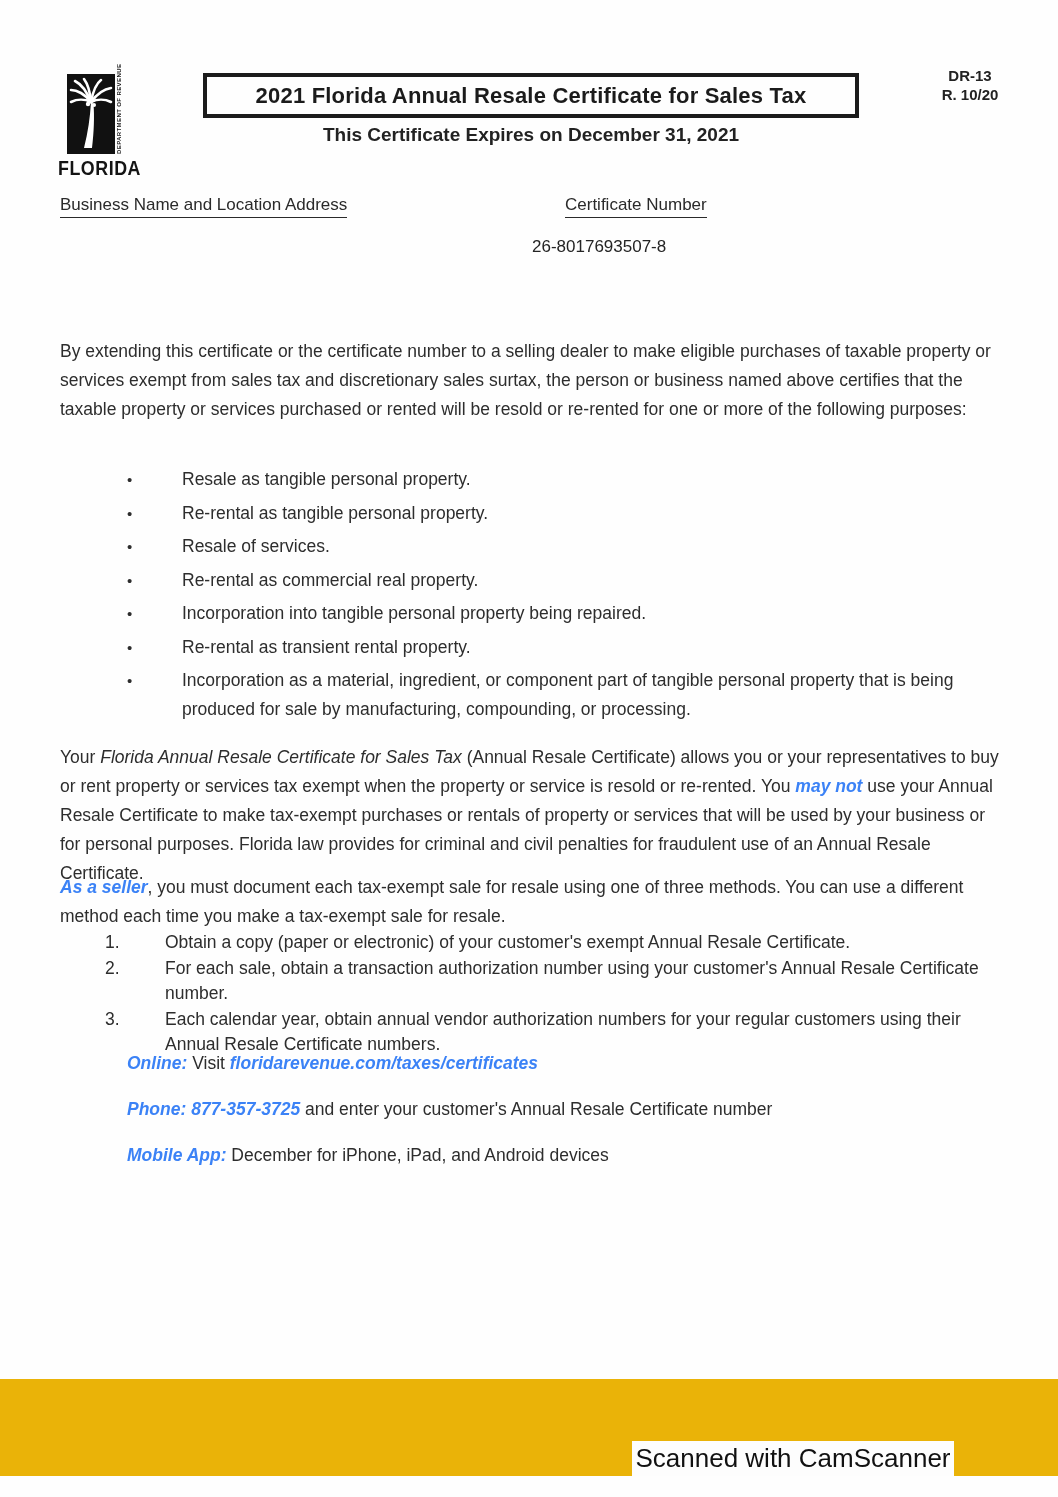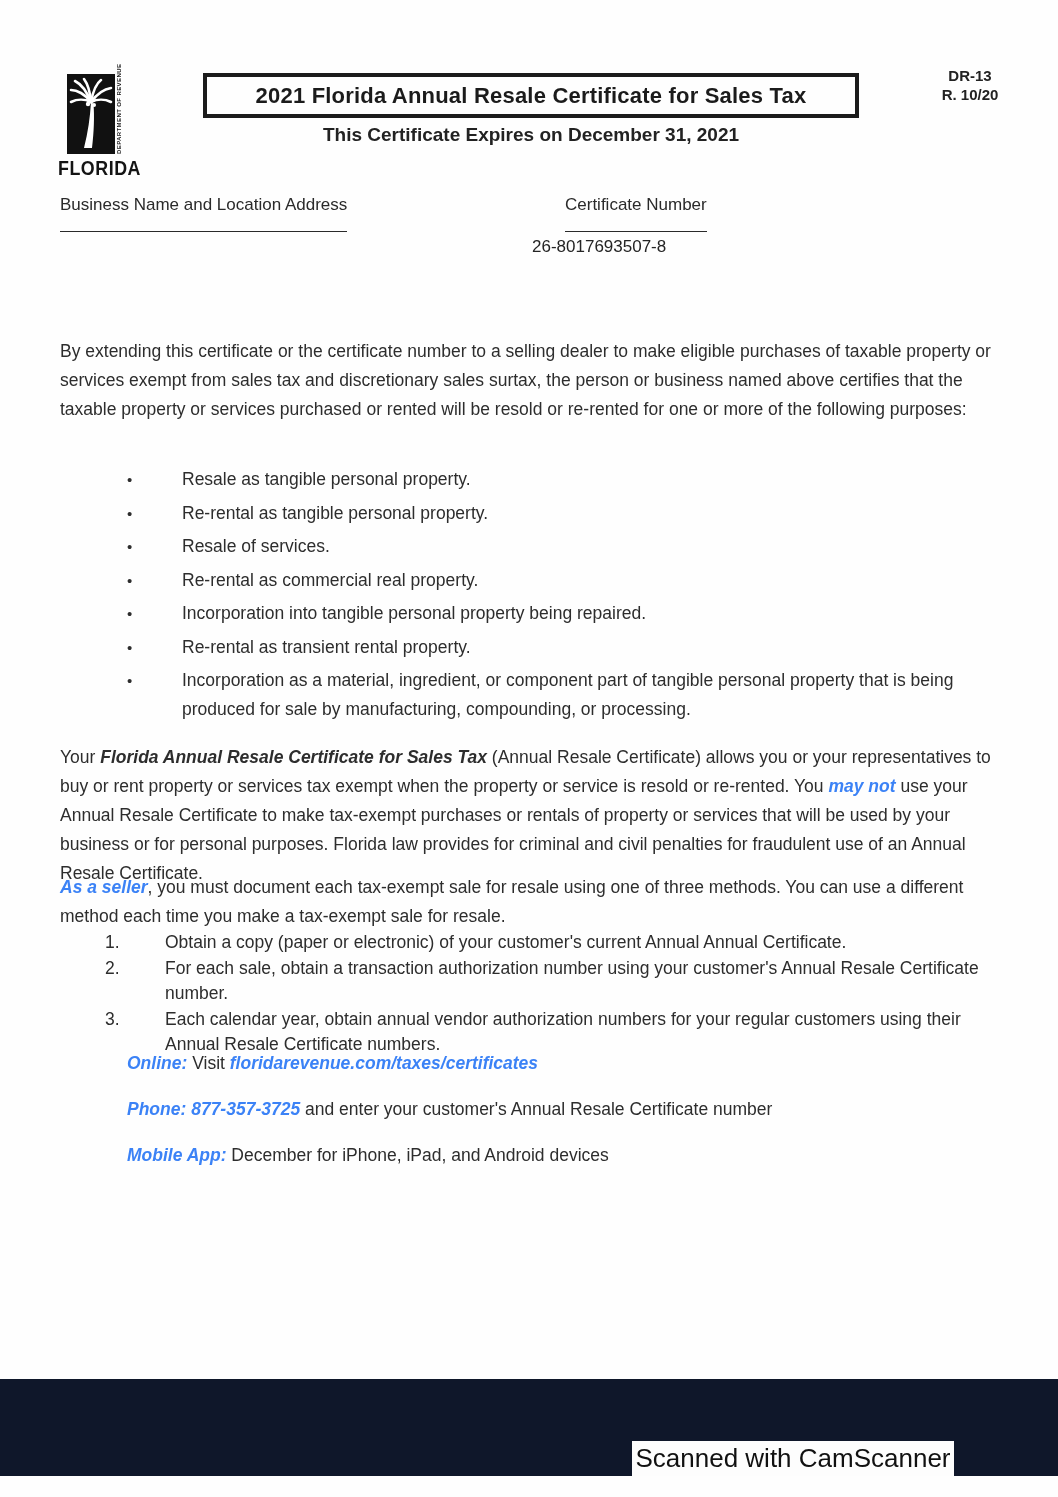--- a/index.html
+++ b/index.html
@@ -50,57 +50,57 @@
   }
   .form-code-block {
     position: absolute; left: 900px; top: 66px; width: 140px;
     text-align: center; font-size: 15px; font-weight: bold;
     color: #222; line-height: 19px;
   }
 
   
   .label-underlined {
     position: absolute; font-size: 17px; color: #2a2a2a;
-    border-bottom: 1.5px solid #2a2a2a; padding-bottom: 16px;
+    border-bottom: 1.5px solid #2a2a2a; padding-bottom: 2px;
   }
   .biz-label { left: 60px; top: 195px; }
   .cert-label { left: 565px; top: 195px; }
   .cert-number { position: absolute; left: 532px; top: 237px; font-size: 17px; color: #242424; }
   .address-block {
     position: absolute; left: 60px; top: 258px;
     font-size: 17px; line-height: 21px; color: #242424;
   }
 
   
   .para { position: absolute; left: 60px; width: 950px; font-size: 17.5px; line-height: 29px; color: #2d2d2d; }
   .intro-para { top: 337px; }
   .usage-para { top: 743px; }
   .seller-para { top: 873px; }
   .b { font-weight: bold; color: #3b82f6; font-style: italic; }
-  .i { font-style: italic; font-weight: bold; }
+  .i { font-style: italic; }
 
   .bullet-list { position: absolute; left: 127px; top: 465px; width: 860px; }
   .bullet-item { display: flex; margin-bottom: 4.5px; font-size: 17.5px; line-height: 29px; color: #2d2d2d; }
   .bullet-item .marker { width: 39px; flex: 0 0 39px; font-size: 15px; }
   .bullet-item .btext { width: 812px; margin-left: 16px; }
 
   .method-list { position: absolute; left: 105px; top: 930px; width: 905px; }
   .method-item { display: flex; font-size: 17.5px; line-height: 25.5px; color: #2d2d2d; }
   .method-item .num { width: 60px; flex: 0 0 60px; }
   .method-item .mtext { width: 818px; }
 
   .contact-line { position: absolute; left: 127px; font-size: 17.5px; color: #2d2d2d; }
   .online-line { top: 1053px; }
   .phone-line  { top: 1099px; }
   .mobile-line { top: 1145px; }
 
   
   .scan-bar {
     position: absolute; left: 0; top: 1379px; width: 1058px; height: 97px;
-    background: #0f172a;
+    background: #eab308;
     padding-left: 14px;
   }
   .camscanner-box {
     position: absolute; left: 632px; top: 62px; width: 322px; height: 35px;
     background: #fdfdfd; display: flex; align-items: center; justify-content: center;
   }
   .camscanner-box span { font-size: 26px; color: #111; white-space: nowrap; }
 </style>
 </head>
 <body>
@@ -177,21 +177,21 @@
       </div>
   </div>
 
   <div class="para usage-para"><span>Your </span><span class="i">Florida Annual Resale Certificate for Sales Tax</span><span> (Annual Resale Certificate) allows you or your representatives to buy or rent property or services tax exempt when the property or service is resold or re-rented. You </span><span class="b">may not</span><span> use your Annual Resale Certificate to make tax-exempt purchases or rentals of property or services that will be used by your business or for personal purposes. Florida law provides for criminal and civil penalties for fraudulent use of an Annual Resale Certificate.</span></div>
 
   <div class="para seller-para"><span class="b">As a seller</span><span>, you must document each tax-exempt sale for resale using one of three methods. You can use a different method each time you make a tax-exempt sale for resale.</span></div>
 
   <div class="method-list">
     <div class="method-item">
         <span class="num">1.</span>
-        <span class="mtext">Obtain a copy (paper or electronic) of your customer's current Annual Annual Certificate.</span>
+        <span class="mtext">Obtain a copy (paper or electronic) of your customer's exempt Annual Resale Certificate.</span>
       </div>
     <div class="method-item">
         <span class="num">2.</span>
         <span class="mtext">For each sale, obtain a transaction authorization number using your customer's Annual Resale Certificate number.</span>
       </div>
     <div class="method-item">
         <span class="num">3.</span>
         <span class="mtext">Each calendar year, obtain annual vendor authorization numbers for your regular customers using their Annual Resale Certificate numbers.</span>
       </div>
   </div>

